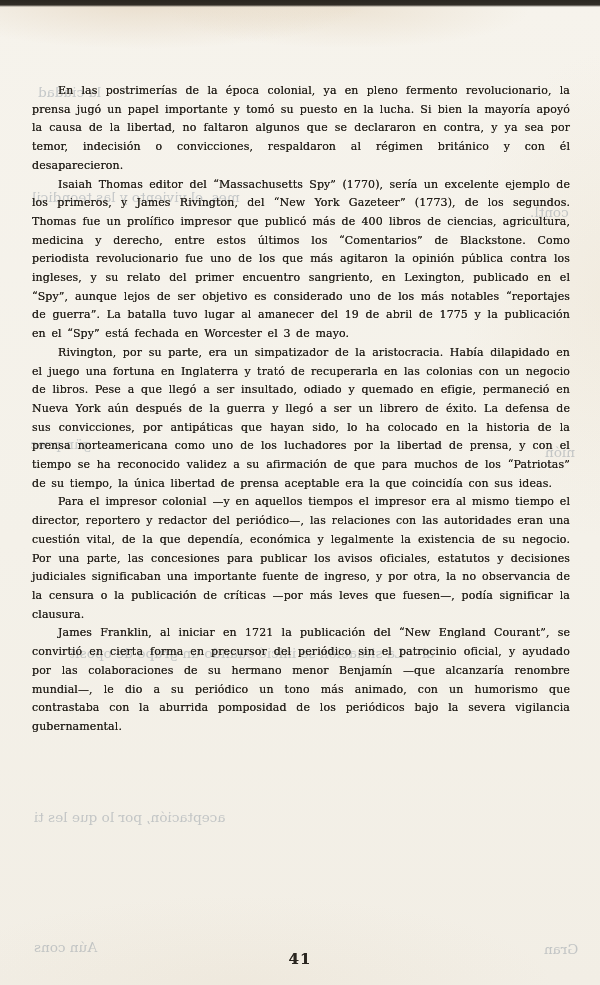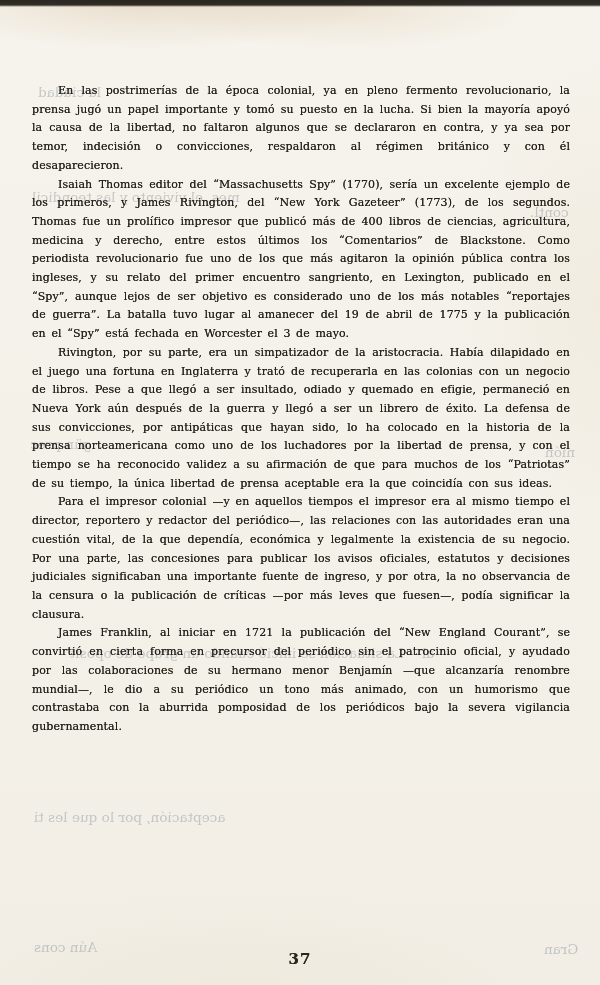--- a/index.html
+++ b/index.html
@@ -84,15 +84,15 @@
   <span class="ghost" style="top:941px; left:544px;">Gran</span>
 
   <div class="text-block">
     <p class="para">En las postrimerías de la época colonial, ya en pleno fermento revolucionario, la prensa jugó un papel importante y tomó su puesto en la lucha. Si bien la mayoría apoyó la causa de la libertad, no faltaron algunos que se declararon en contra, y ya sea por temor, indecisión o convicciones, respaldaron al régimen británico y con él desaparecieron.</p>
     <p class="para">Isaiah Thomas editor del “Massachusetts Spy” (1770), sería un excelente ejemplo de los primeros, y James Rivington, del “New York Gazeteer” (1773), de los segundos. Thomas fue un prolífico impresor que publicó más de 400 libros de ciencias, agricultura, medicina y derecho, entre estos últimos los “Comentarios” de Blackstone. Como periodista revolucionario fue uno de los que más agitaron la opinión pública contra los ingleses, y su relato del primer encuentro sangriento, en Lexington, publicado en el “Spy”, aunque lejos de ser objetivo es considerado uno de los más notables “reportajes de guerra”. La batalla tuvo lugar al amanecer del 19 de abril de 1775 y la publicación en el “Spy” está fechada en Worcester el 3 de mayo.</p>
     <p class="para">Rivington, por su parte, era un simpatizador de la aristocracia. Había dilapidado en el juego una fortuna en Inglaterra y trató de recuperarla en las colonias con un negocio de libros. Pese a que llegó a ser insultado, odiado y quemado en efigie, permaneció en Nueva York aún después de la guerra y llegó a ser un librero de éxito. La defensa de sus convicciones, por antipáticas que hayan sido, lo ha colocado en la historia de la prensa norteamericana como uno de los luchadores por la libertad de prensa, y con el tiempo se ha reconocido validez a su afirmación de que para muchos de los “Patriotas” de su tiempo, la única libertad de prensa aceptable era la que coincidía con sus ideas.</p>
     <p class="para">Para el impresor colonial —y en aquellos tiempos el impresor era al mismo tiempo el director, reportero y redactor del periódico—, las relaciones con las autoridades eran una cuestión vital, de la que dependía, económica y legalmente la existencia de su negocio. Por una parte, las concesiones para publicar los avisos oficiales, estatutos y decisiones judiciales significaban una importante fuente de ingreso, y por otra, la no observancia de la censura o la publicación de críticas —por más leves que fuesen—, podía significar la clausura.</p>
     <p class="para">James Franklin, al iniciar en 1721 la publicación del “New England Courant”, se convirtió en cierta forma en precursor del periódico sin el patrocinio oficial, y ayudado por las colaboraciones de su hermano menor Benjamín —que alcanzaría renombre mundial—, le dio a su periódico un tono más animado, con un humorismo que contrastaba con la aburrida pomposidad de los periódicos bajo la severa vigilancia gubernamental.</p>
   </div>
 
-  <div class="page-number">37</div>
+  <div class="page-number">41</div>
 
 </div>
 
 </body></html>

